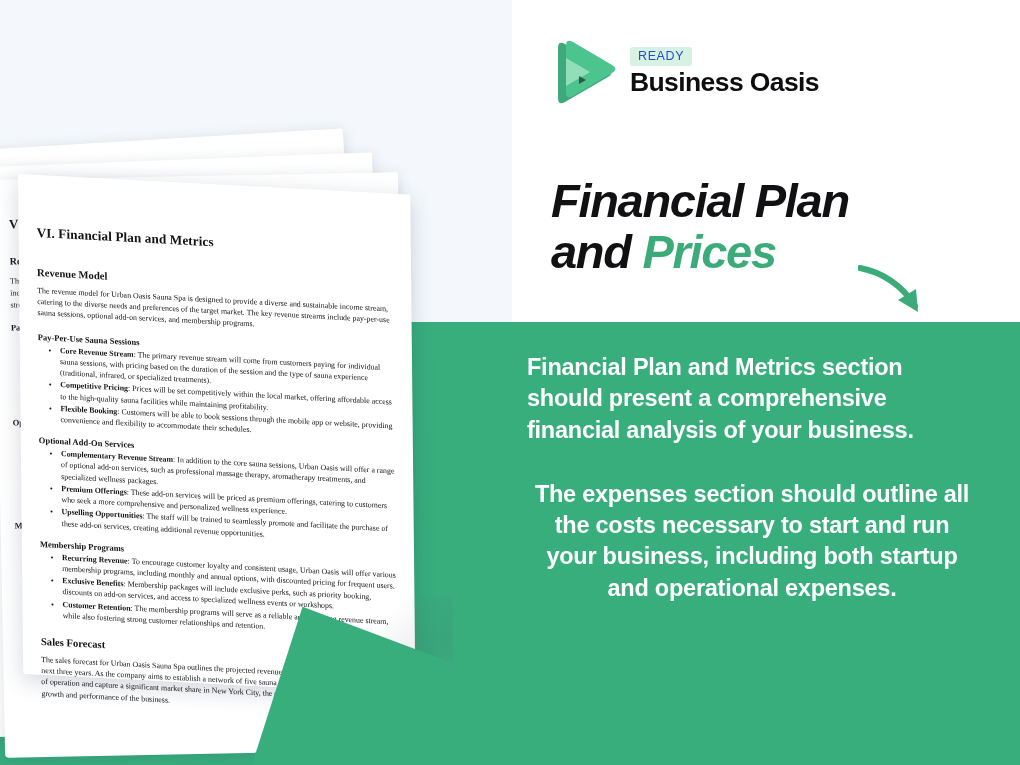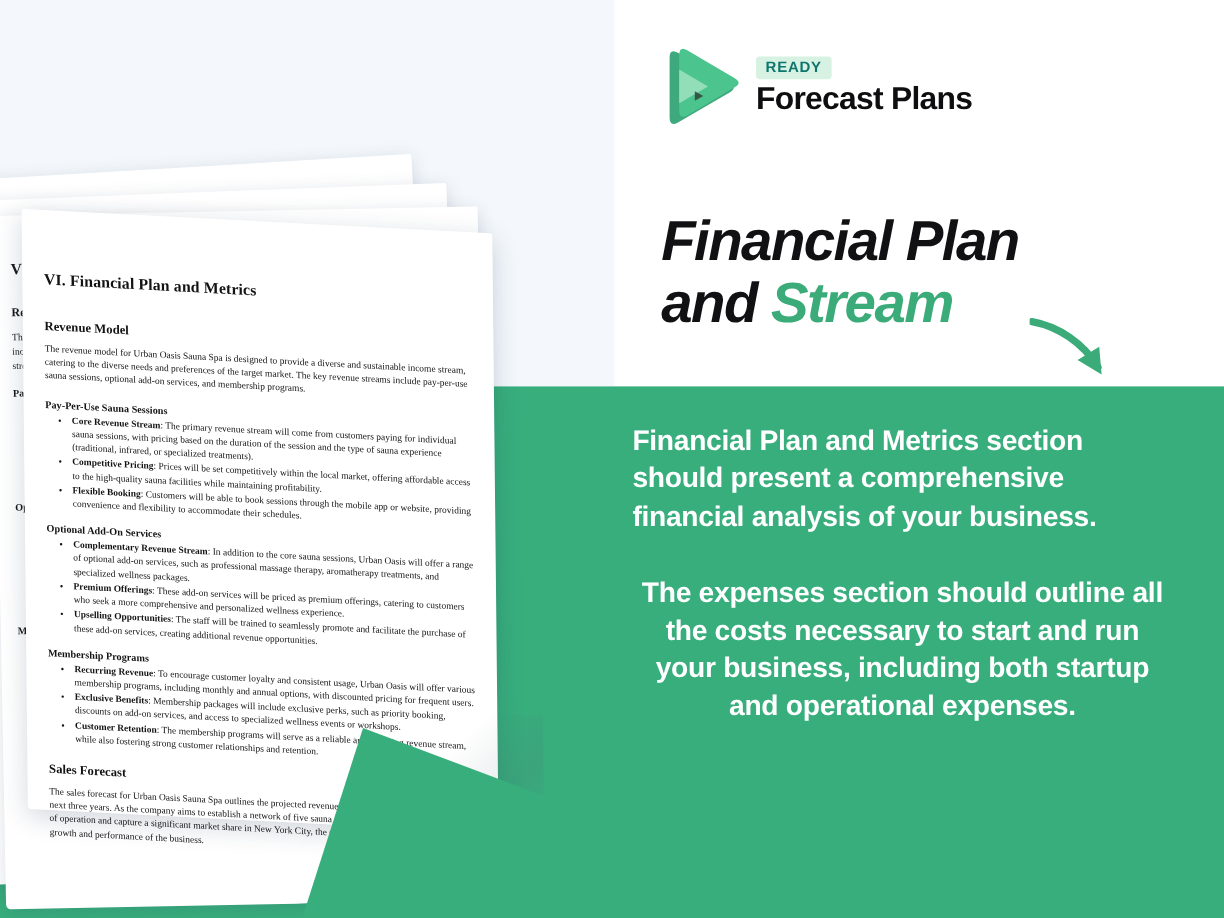--- a/index.html
+++ b/index.html
@@ -187,23 +187,23 @@
     display: flex;
     align-items: center;
     gap: 14px;
     z-index: 8;
   }
   .brand-mark { width: 68px; height: 72px; flex: none; }
   .brand-text { display: flex; flex-direction: column; gap: 3px; }
   .ready-badge {
     align-self: flex-start;
     background: #d7f2e2;
-    color: #0f766e;
+    color: #1d4ed8;
     font-size: 12.5px;
-    font-weight: bold;
+    font-weight: normal;
     letter-spacing: 0.6px;
     padding: 2px 8px 3px 8px;
     border-radius: 3px;
     font-family: "Liberation Sans", sans-serif;
   }
   .brand-name {
     font-size: 26.5px;
     font-weight: bold;
     color: #0e0e10;
     letter-spacing: -0.6px;
@@ -323,27 +323,27 @@
     <span class="brand-mark">
       <svg viewBox="0 0 68 72" width="68" height="72">
         <path d="M10 12 Q10 4 17 8 L60 33 Q67 37 60 41 L17 66 Q10 70 10 62 Z" fill="#3da97c"></path>
         <path d="M22 8 Q22 0 29 4 L68 27 Q75 31 68 35 L29 58 Q22 62 22 54 Z" transform="translate(-4,2)" fill="#4cc48e"></path>
         <path d="M18 22 L42 36 L18 50 Z" fill="#9fe3c1" opacity="0.85"></path>
         <path d="M31 40 L38 44 L31 48 Z" fill="#2f3a36" opacity="0.8"></path>
       </svg>
     </span>
     <span class="brand-text">
       <span class="ready-badge">READY</span>
-      <span class="brand-name">Forecast Plans</span>
+      <span class="brand-name">Business Oasis</span>
     </span>
   </div>
 
   <div class="headline">
     <span>Financial Plan</span><br>
-    <span>and </span><span class="accent">Stream</span>
+    <span>and </span><span class="accent">Prices</span>
   </div>
 
   <span class="arrow-svg">
     <svg viewBox="0 0 90 58" width="90" height="58">
       <path d="M2 6 C24 10, 45 24, 57 44" stroke="#3aab79" stroke-width="6" fill="none" stroke-linecap="round"></path>
       <path d="M40 38 L60 50 L58 27 Z" fill="#3aab79"></path>
     </svg>
   </span>
 
   <div class="body-copy">

